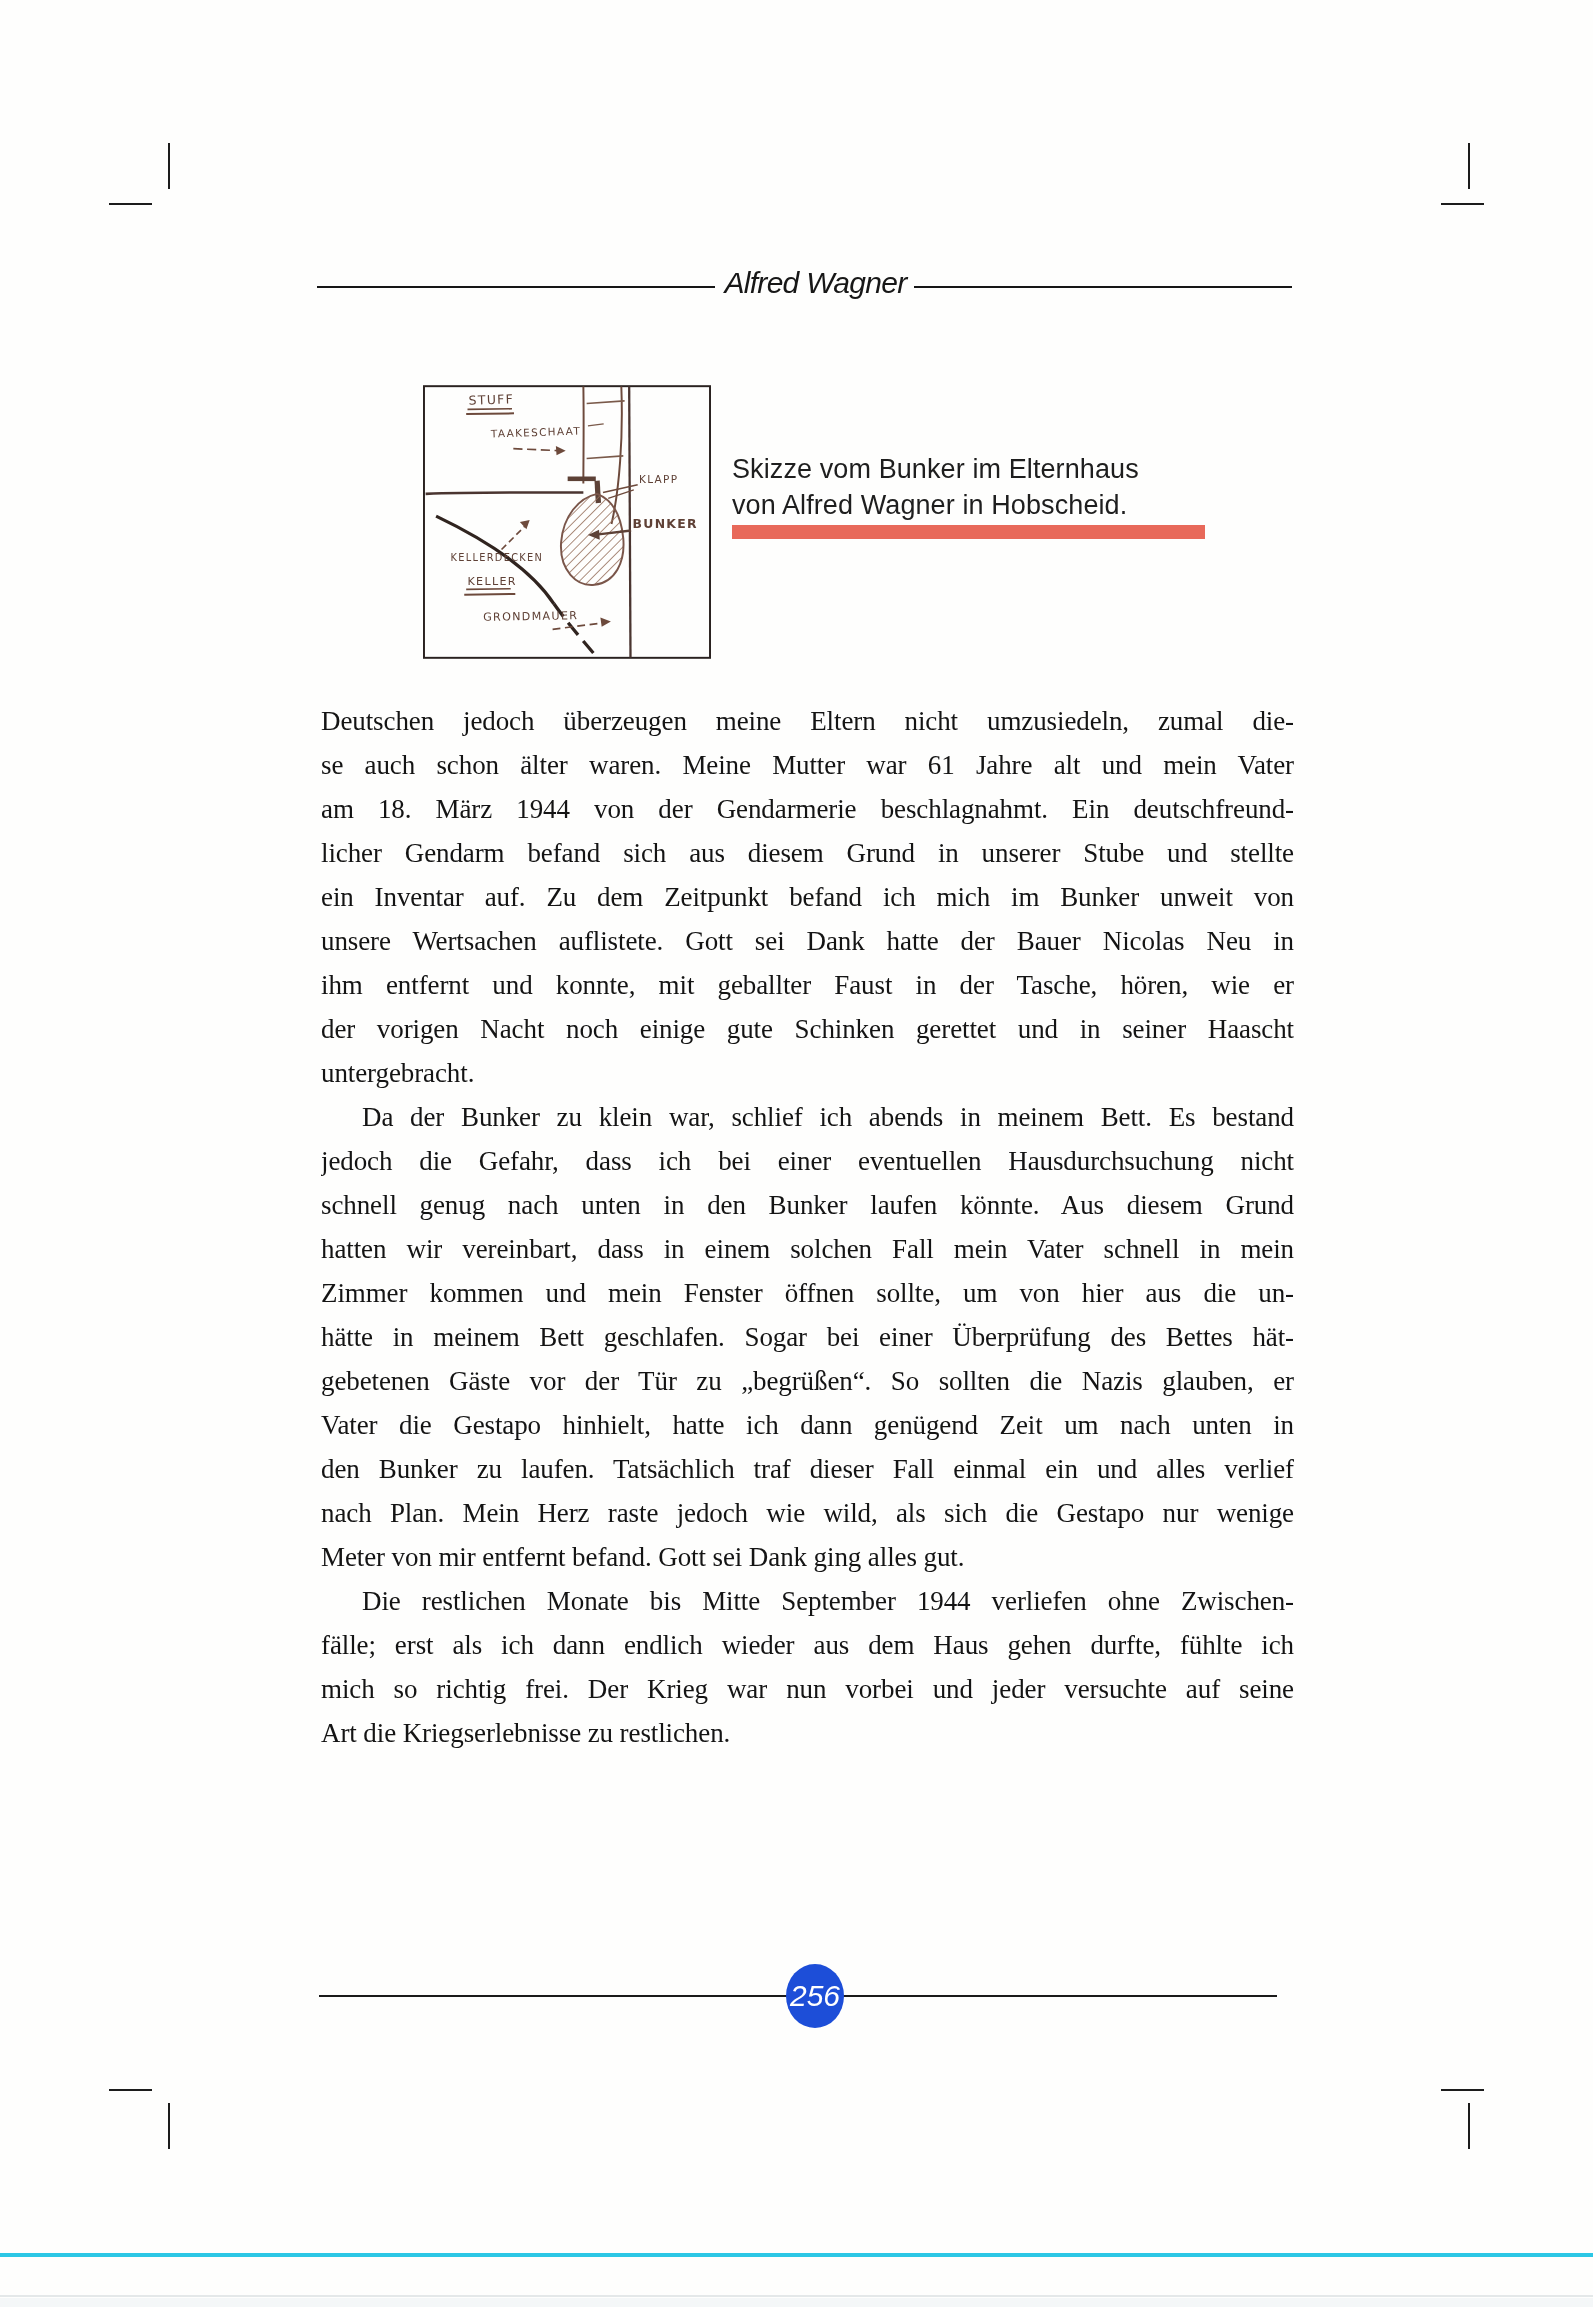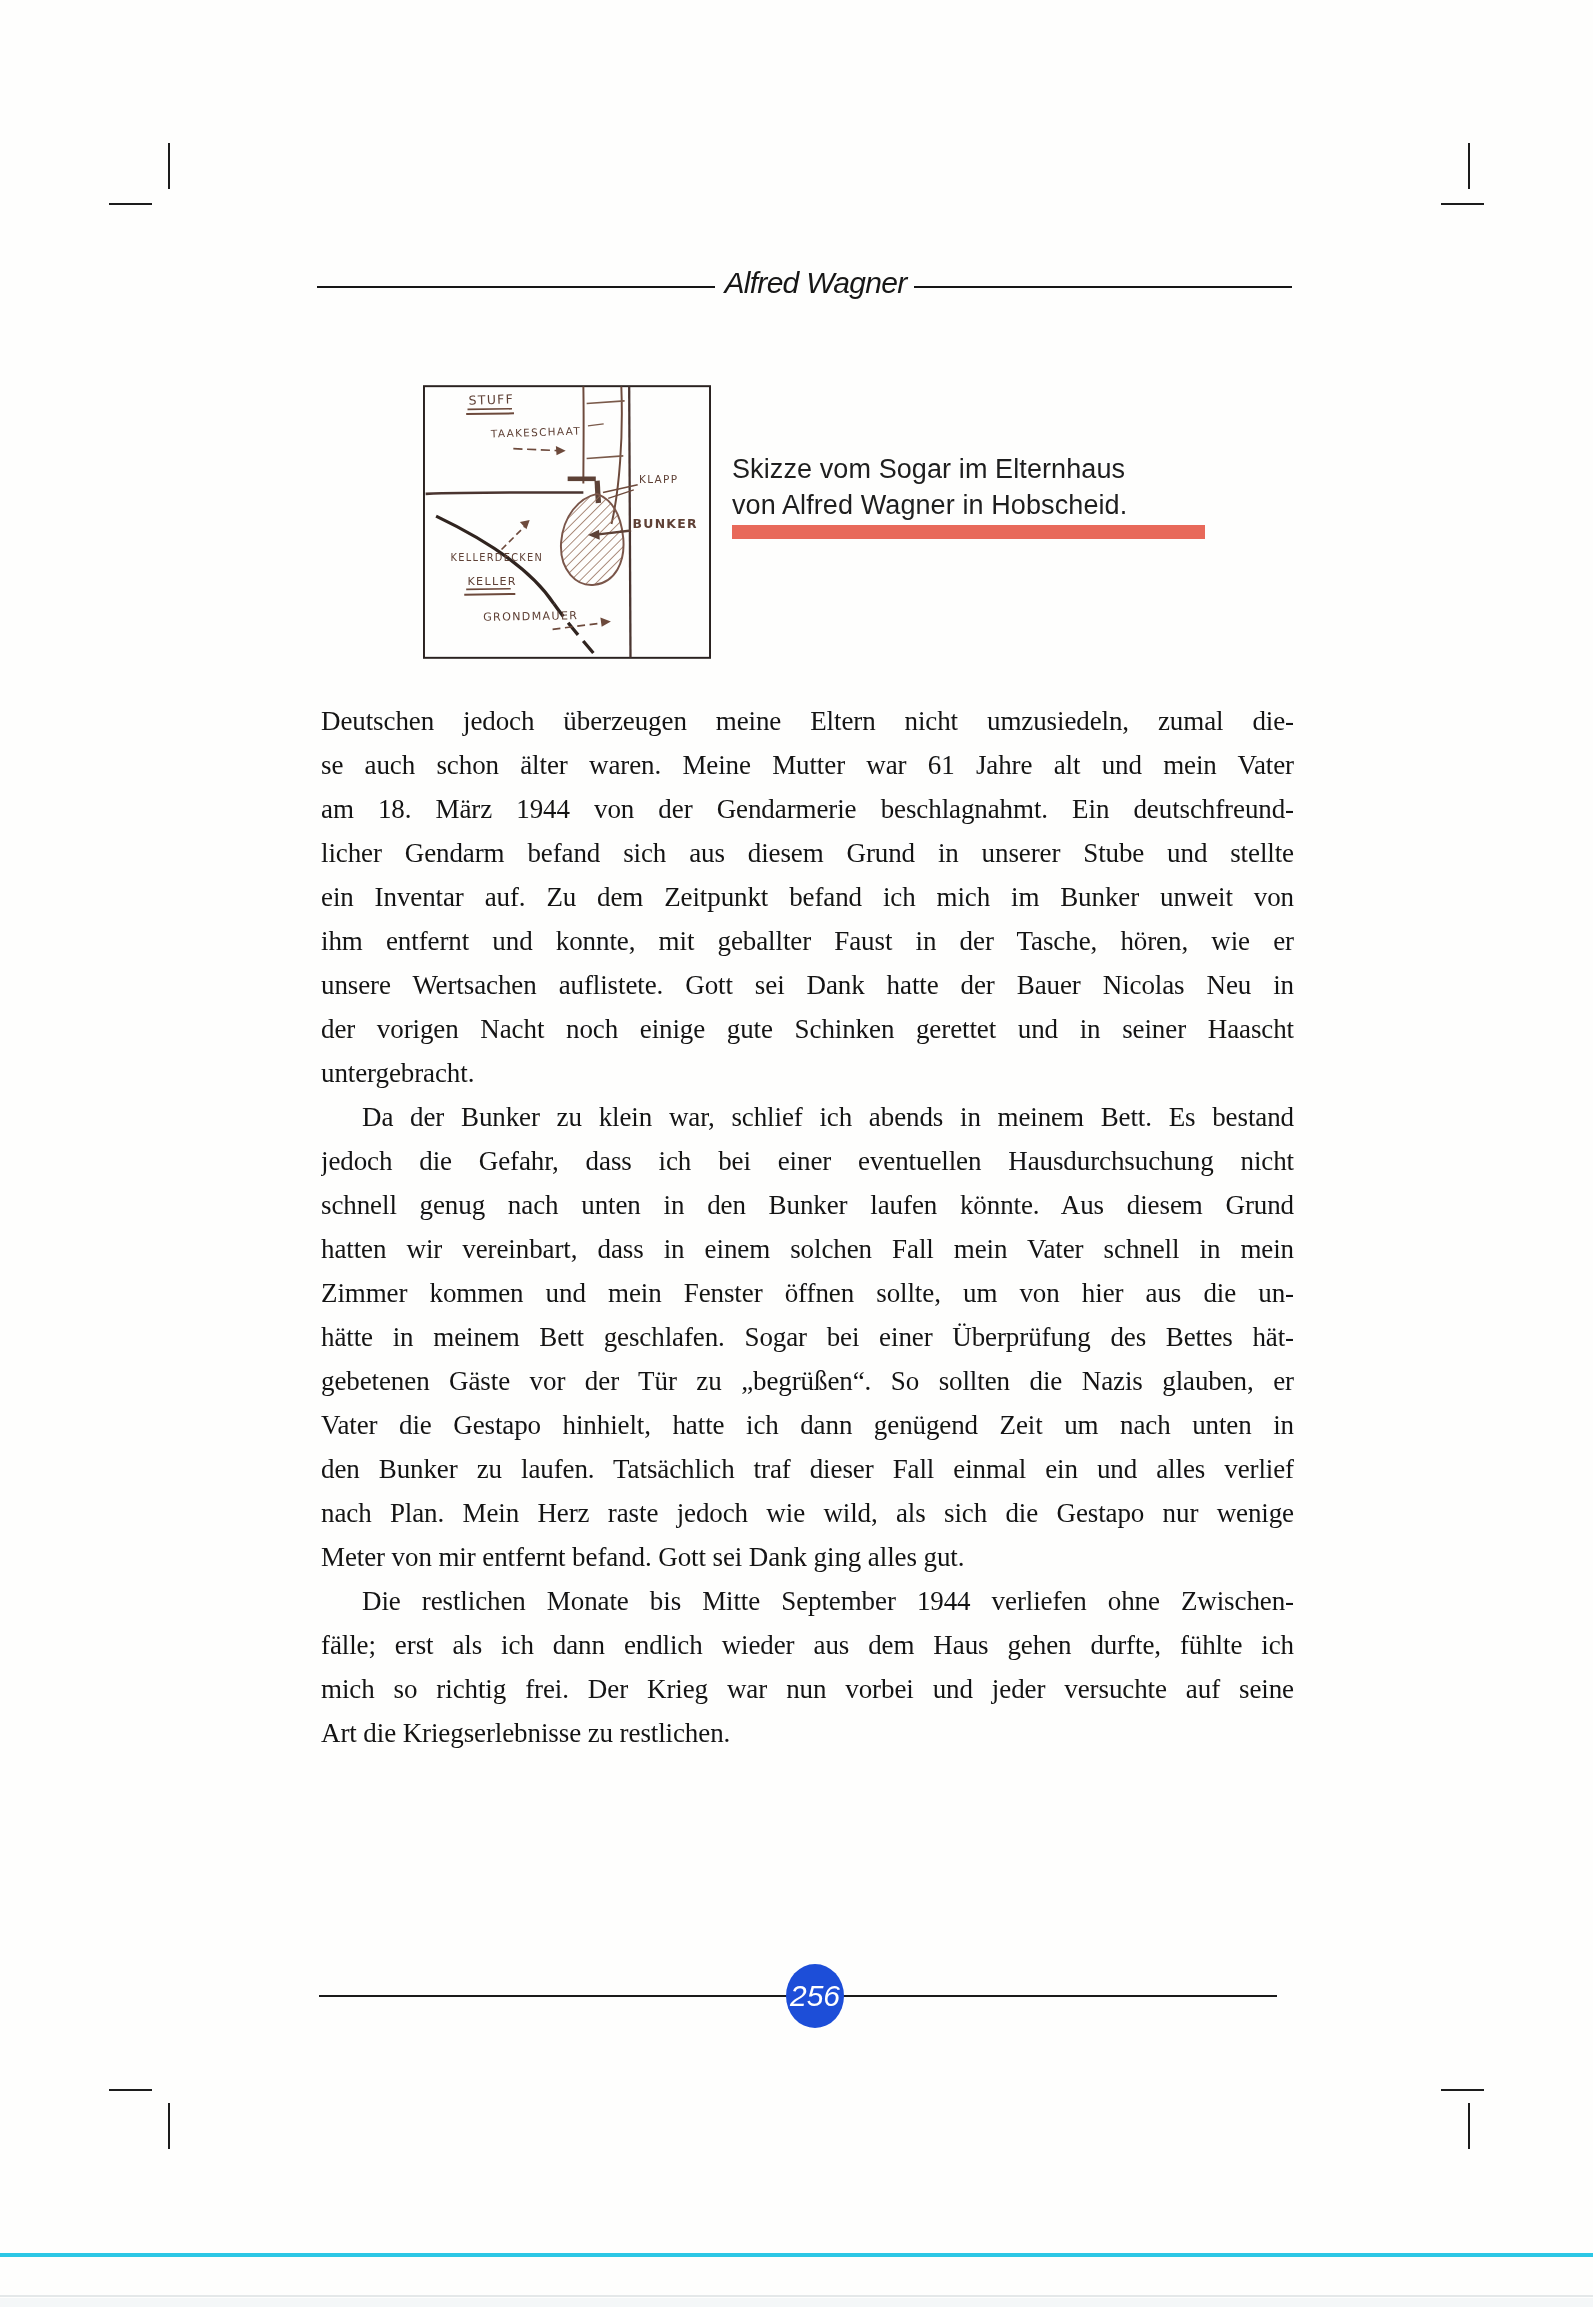--- a/index.html
+++ b/index.html
@@ -114,32 +114,32 @@
     </g>
     <text class="sk-label" x="70" y="30" font-size="19" transform="rotate(-2 70 30)">STUFF</text>
     <text class="sk-label" x="104" y="80" font-size="16" transform="rotate(-2 104 80)">TAAKESCHAAT</text>
     <text class="sk-label" x="330" y="150" font-size="16">KLAPP</text>
     <text class="sk-label" x="320" y="218" font-size="19" font-weight="bold">BUNKER</text>
     <text class="sk-label" x="42" y="268" font-size="15">KELLERDECKEN</text>
     <text class="sk-label" x="68" y="305" font-size="17">KELLER</text>
     <text class="sk-label" x="92" y="360" font-size="17" transform="rotate(-1 92 360)">GRONDMAUER</text>
   </svg>
 
-  <div class="caption-line" style="top:451px;">Skizze vom Sogar im Elternhaus</div>
+  <div class="caption-line" style="top:451px;">Skizze vom Bunker im Elternhaus</div>
   <div class="caption-line" style="top:487px;">von Alfred Wagner in Hobscheid.</div>
   <div id="caption-accent-bar" style="background: rgb(232, 105, 90);"></div>
 
   <div id="body-text">
     <div class="bl">Deutschen jedoch überzeugen meine Eltern nicht umzusiedeln, zumal die-</div>
     <div class="bl">se auch schon älter waren. Meine Mutter war 61 Jahre alt und mein Vater</div>
     <div class="bl">am 18. März 1944 von der Gendarmerie beschlagnahmt. Ein deutschfreund-</div>
     <div class="bl">licher Gendarm befand sich aus diesem Grund in unserer Stube und stellte</div>
     <div class="bl">ein Inventar auf. Zu dem Zeitpunkt befand ich mich im Bunker unweit von</div>
+    <div class="bl">unsere Wertsachen auflistete. Gott sei Dank hatte der Bauer Nicolas Neu in</div>
     <div class="bl">ihm entfernt und konnte, mit geballter Faust in der Tasche, hören, wie er</div>
-    <div class="bl">unsere Wertsachen auflistete. Gott sei Dank hatte der Bauer Nicolas Neu in</div>
     <div class="bl">der vorigen Nacht noch einige gute Schinken gerettet und in seiner Haascht</div>
     <div class="bl end">untergebracht.</div>
     <div class="bl indent">Da der Bunker zu klein war, schlief ich abends in meinem Bett. Es bestand</div>
     <div class="bl">jedoch die Gefahr, dass ich bei einer eventuellen Hausdurchsuchung nicht</div>
     <div class="bl">schnell genug nach unten in den Bunker laufen könnte. Aus diesem Grund</div>
     <div class="bl">hatten wir vereinbart, dass in einem solchen Fall mein Vater schnell in mein</div>
     <div class="bl">Zimmer kommen und mein Fenster öffnen sollte, um von hier aus die un-</div>
     <div class="bl">hätte in meinem Bett geschlafen. Sogar bei einer Überprüfung des Bettes hät-</div>
     <div class="bl">gebetenen Gäste vor der Tür zu „begrüßen“. So sollten die Nazis glauben, er</div>
     <div class="bl">Vater die Gestapo hinhielt, hatte ich dann genügend Zeit um nach unten in</div>

